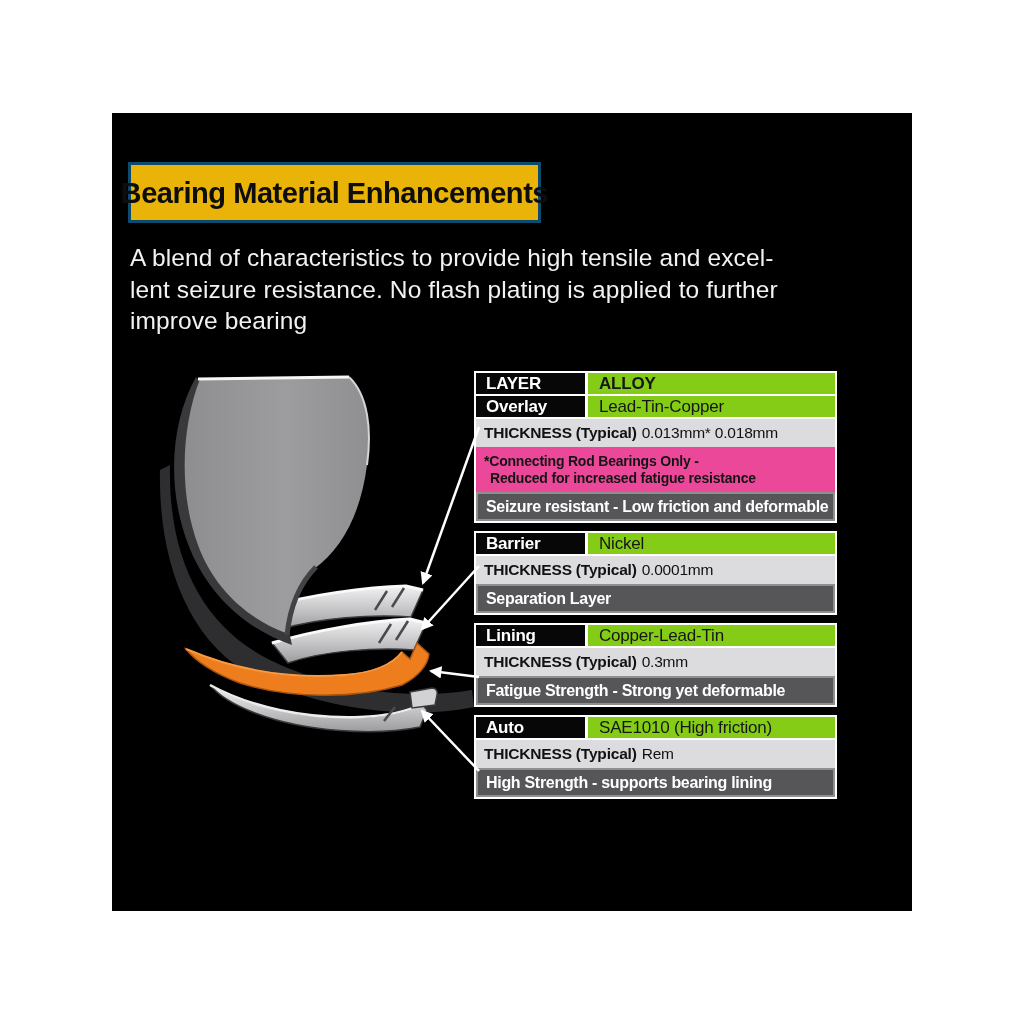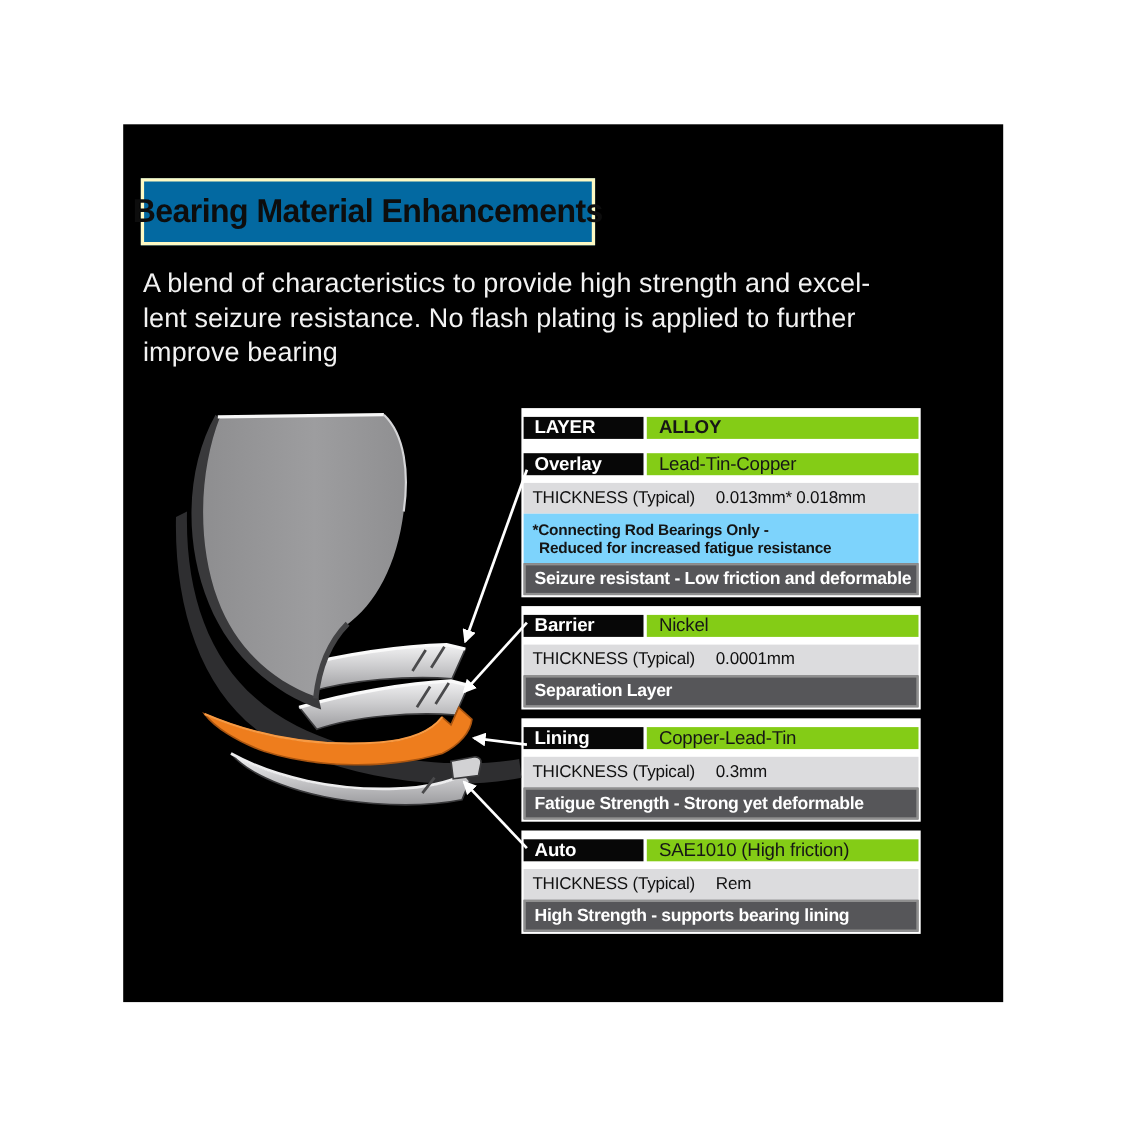--- a/index.html
+++ b/index.html
@@ -2,45 +2,45 @@
 <html><head>
 <meta charset="utf-8">
 <style>
   html,body{margin:0;padding:0;}
   .page{position:relative;width:1024px;height:1024px;background:#ffffff;overflow:hidden;
         font-family:"Liberation Sans", sans-serif;}
   .panel{position:absolute;left:112px;top:113px;width:800px;height:798px;background:#000000;}
 
   
   .title-box{position:absolute;left:16px;top:49px;width:413px;height:61px;
-             background:#0369a1;border:3px solid #fef9c3;box-sizing:border-box;
+             background:#eab308;border:3px solid #0c4a6e;box-sizing:border-box;
              display:flex;align-items:center;justify-content:center;}
   .title-box span{font-size:30px;font-weight:700;color:#0d0d0d;letter-spacing:-0.5px;
                   transform:scaleX(0.97);white-space:nowrap;}
 
   
   .intro{position:absolute;left:18px;top:129px;width:730px;color:#f2f2f2;
          font-size:24.5px;line-height:31.5px;letter-spacing:0.1px;}
 
   
   .spec-table{position:absolute;left:362px;top:258px;width:363px;z-index:1;}
   .section{background:#ffffff;padding:2px;margin-bottom:8px;}
   .row{display:flex;margin-bottom:2px;}
   .row:last-child{margin-bottom:0;}
-  .row-label{height:31px;align-items:center;}
+  .row-label{height:21px;}
   .cell-l{width:109px;background:#070707;color:#ffffff;font-weight:700;font-size:17px;
           display:flex;align-items:center;padding-left:10px;box-sizing:border-box;
           margin-right:3px;flex:none;letter-spacing:-0.2px;}
   .cell-v{flex:1;background:#84cc16;color:#161616;font-size:17px;display:flex;
           align-items:center;padding-left:11px;letter-spacing:-0.2px;}
   .cell-v.hdr{font-weight:700;}
   .row-thick{height:28px;background:#DCDCDE;color:#111;display:flex;align-items:center;
              padding-left:8px;font-size:15.5px;letter-spacing:-0.2px;white-space:nowrap;}
-  .row-thick b{font-weight:400;margin-right:19px;}
-  .row-note{height:45px;background:#7dd3fc;color:#141414;font-size:14px;font-weight:700;
+  .row-thick b{font-weight:700;margin-right:5px;}
+  .row-note{height:45px;background:#ec4899;color:#141414;font-size:14px;font-weight:700;
             line-height:16.5px;padding:6px 0 0 8px;box-sizing:border-box;letter-spacing:-0.2px;}
   .row-note .l2{padding-left:6px;}
   .row-dark{height:29px;background:#565659;border:2px solid #8F8F8F;box-sizing:border-box;
             color:#ffffff;font-size:16px;font-weight:700;display:flex;align-items:center;
             padding-left:8px;letter-spacing:-0.3px;white-space:nowrap;}
 
   
   .watermark{position:absolute;left:360px;top:381px;z-index:2;font-size:27px;font-weight:700;
              letter-spacing:2px;color:rgba(168,168,168,0.55);pointer-events:none;}
 
@@ -52,21 +52,21 @@
 <body>
 
 <div class="page">
   <div class="panel">
 
     <div class="title-box">
       <span>Bearing Material Enhancements</span>
     </div>
 
     <div class="intro">
-      <div>A blend of characteristics to provide high strength and excel-</div>
+      <div>A blend of characteristics to provide high tensile and excel-</div>
       <div>lent seizure resistance. No flash plating is applied to further</div>
       <div>improve bearing</div>
     </div>
 
     <div class="spec-table">
 
       <div class="section">
         <div class="row row-label">
           <div class="cell-l">LAYER</div>
           <div class="cell-v hdr">ALLOY</div>

